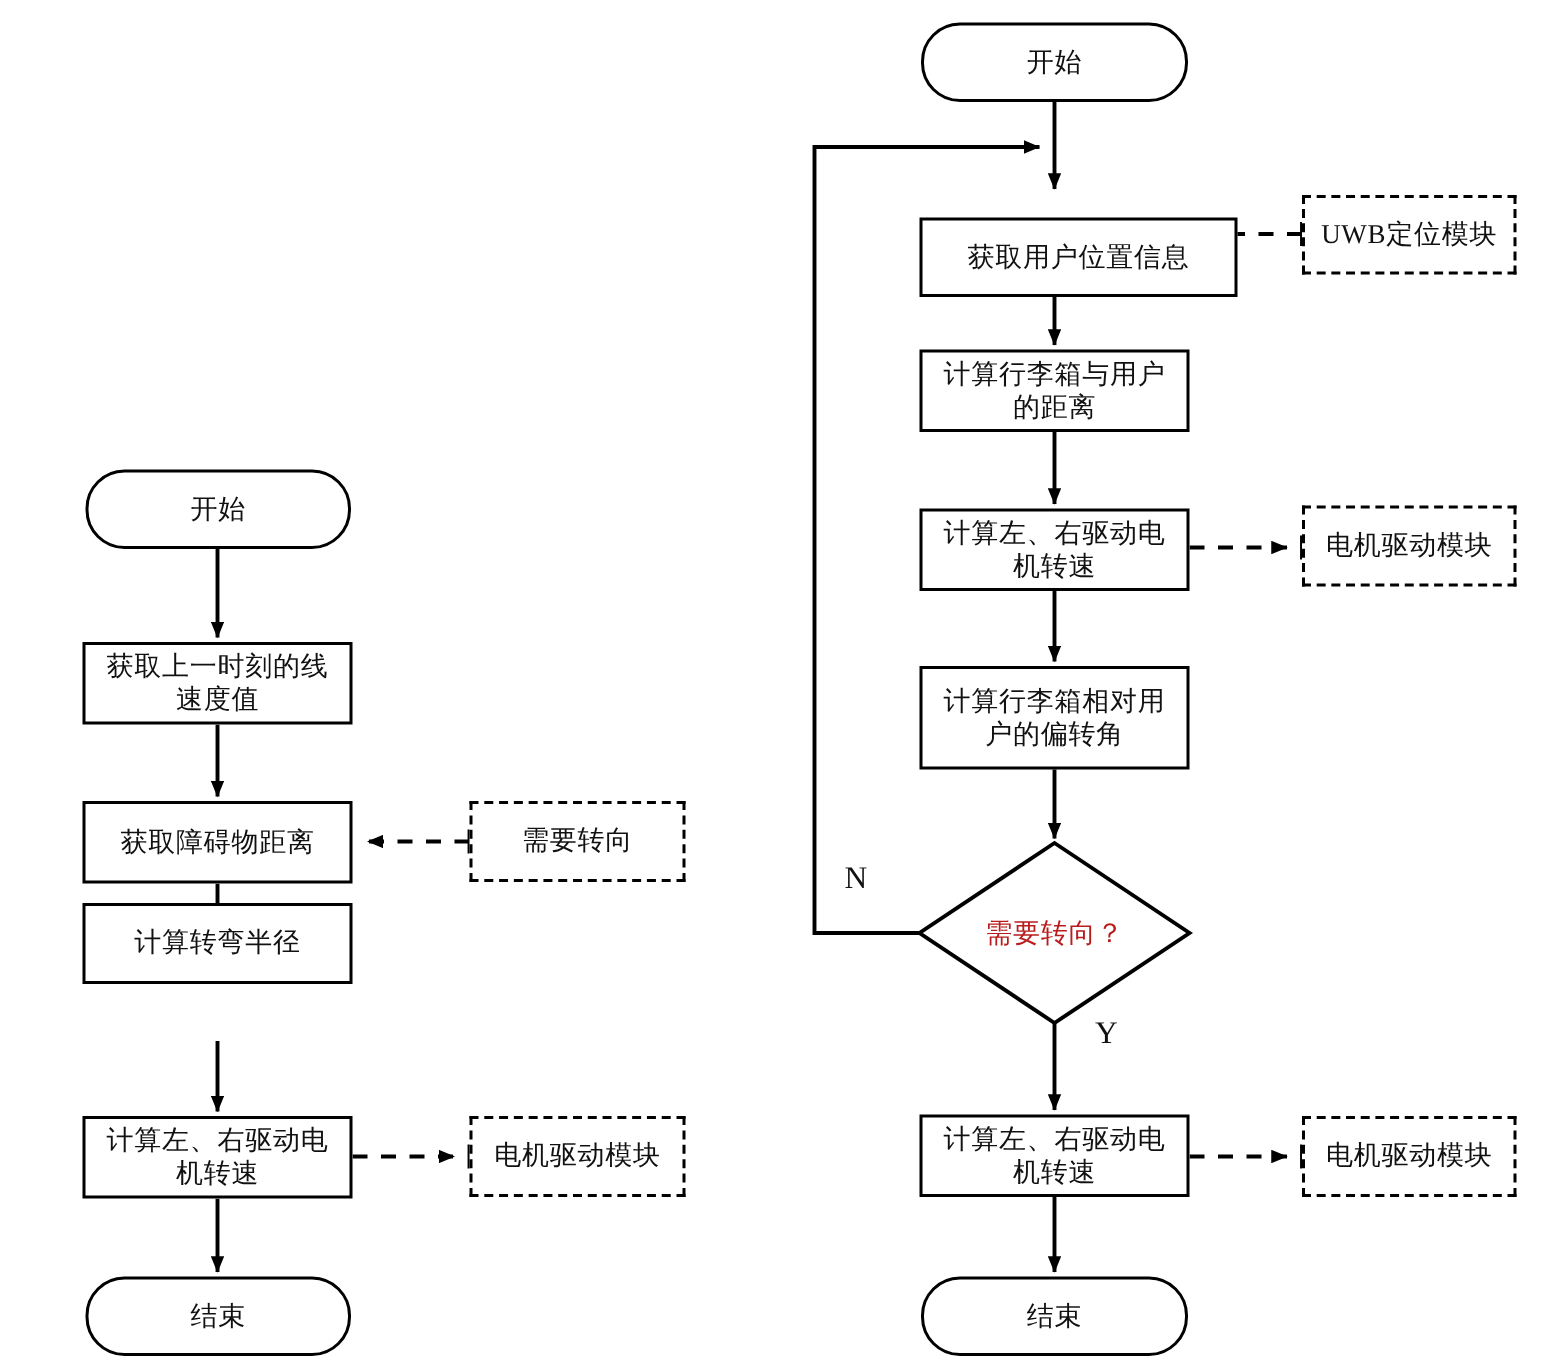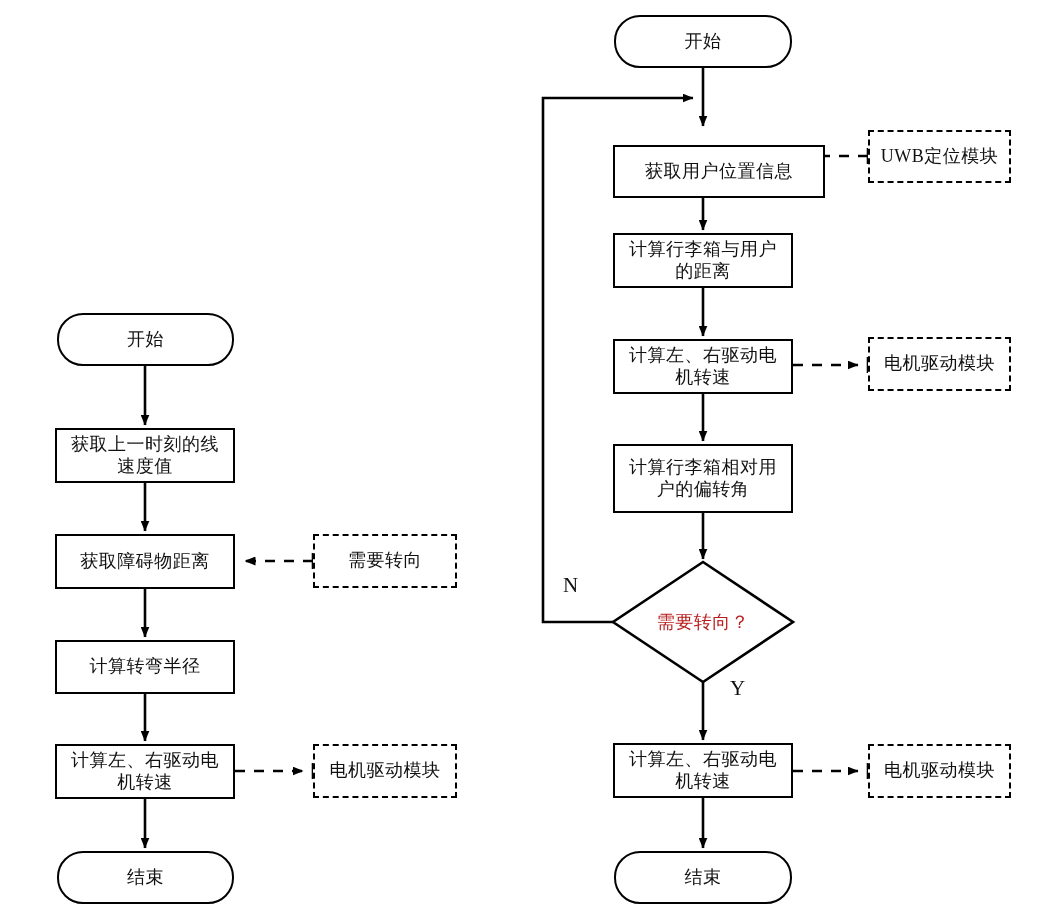--- a/index.html
+++ b/index.html
@@ -126,21 +126,21 @@
 
   <div class="node proc" style="left:55px; top:534px; width:180px; height:55px;">
     <span class="nodetext">获取障碍物距离</span>
   </div>
 
   <div class="node proc" style="left:55px; top:428px; width:180px; height:55px;">
     <span class="nodetext">获取上一时刻的线
 速度值</span>
   </div>
 
-  <div class="node proc" style="left:55px; top:640px; width:180px; height:54px;">
+  <div class="node proc" style="left:55px; top:602px; width:180px; height:54px;">
     <span class="nodetext">计算转弯半径</span>
   </div>
 
   <div class="node proc" style="left:55px; top:744px; width:180px; height:55px;">
     <span class="nodetext">计算左、右驱动电
 机转速</span>
   </div>
 
   <div class="node term" style="left:57px; top:851px; width:177px; height:53px;">
     <span class="nodetext">结束</span>

